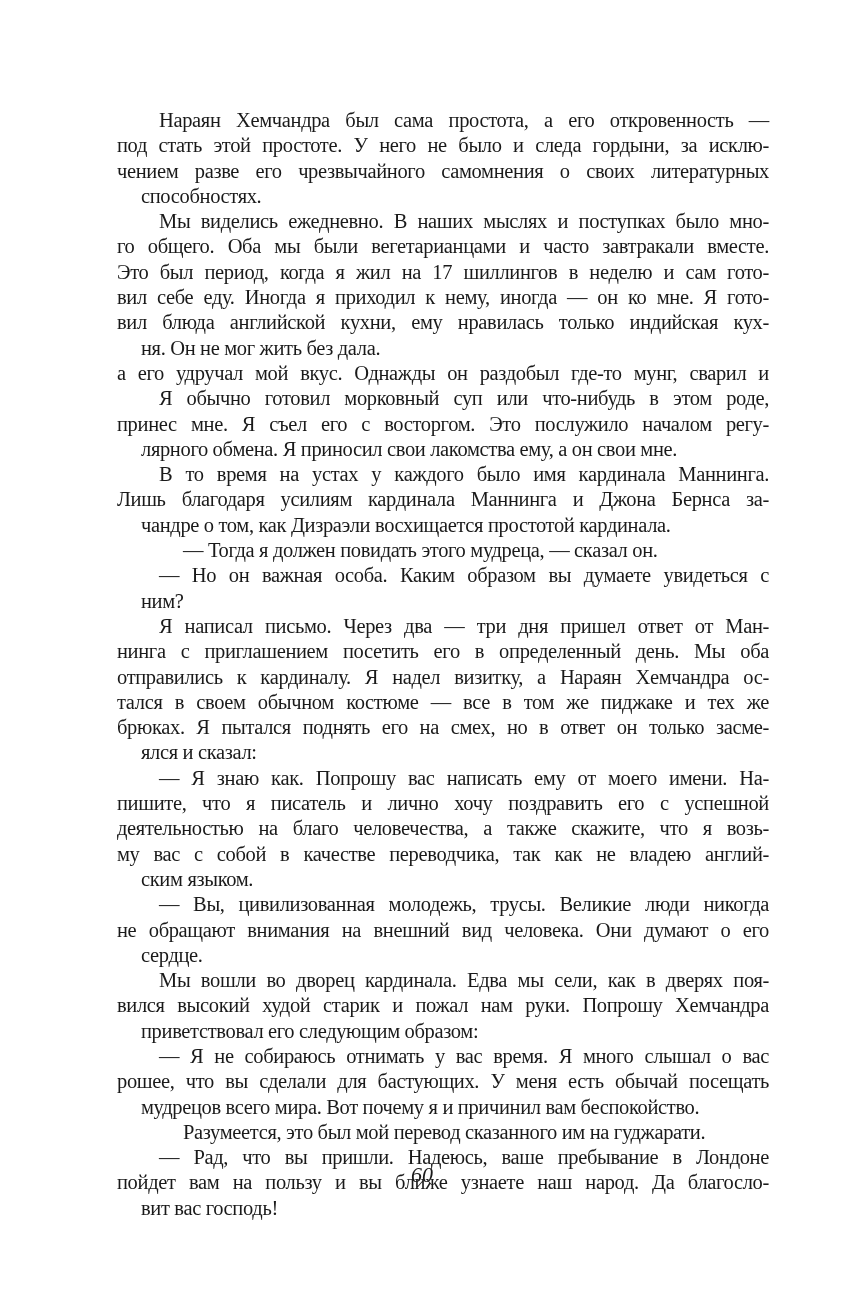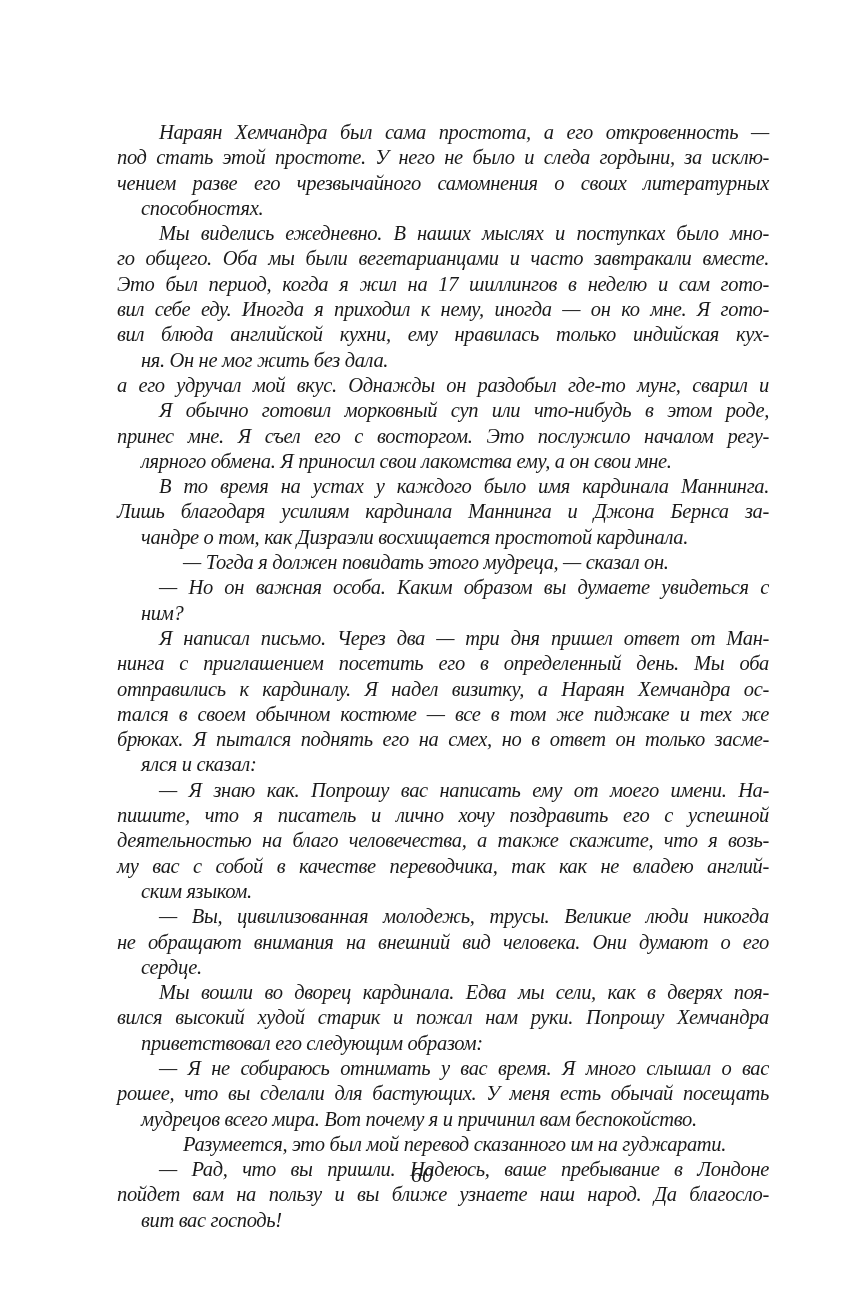--- a/index.html
+++ b/index.html
@@ -1,22 +1,21 @@
 <!DOCTYPE html>
 <html><head>
 <meta charset="utf-8">
 <style>
   html, body { margin: 0; padding: 0; background: #ffffff; }
   body { width: 844px; height: 1311px; position: relative; overflow: hidden; }
   .page {
-    position: absolute; left: 117px; top: 120px; width: 652px;
+    position: absolute; left: 117px; top: 108px; width: 652px;
     font-family: "Liberation Serif", "DejaVu Serif", serif;
     font-size: 20.5px; line-height: 25.3px; color: #1a1a1a;
     letter-spacing: -0.35px;
-    font-style: italic;
   }
   .line { display: block; white-space: nowrap; text-align: justify; text-align-last: justify; height: 25.3px; overflow: visible; }
   .line.last { text-align-last: left; margin-left: 24px; }
   .line.indent { padding-left: 42px; }
   .page-number {
     position: absolute; left: 0; width: 844px; top: 1162px; text-align: center;
     font-family: "Liberation Serif", "DejaVu Serif", serif; font-style: italic;
     font-size: 22px; color: #1a1a1a;
   }
 </style>

